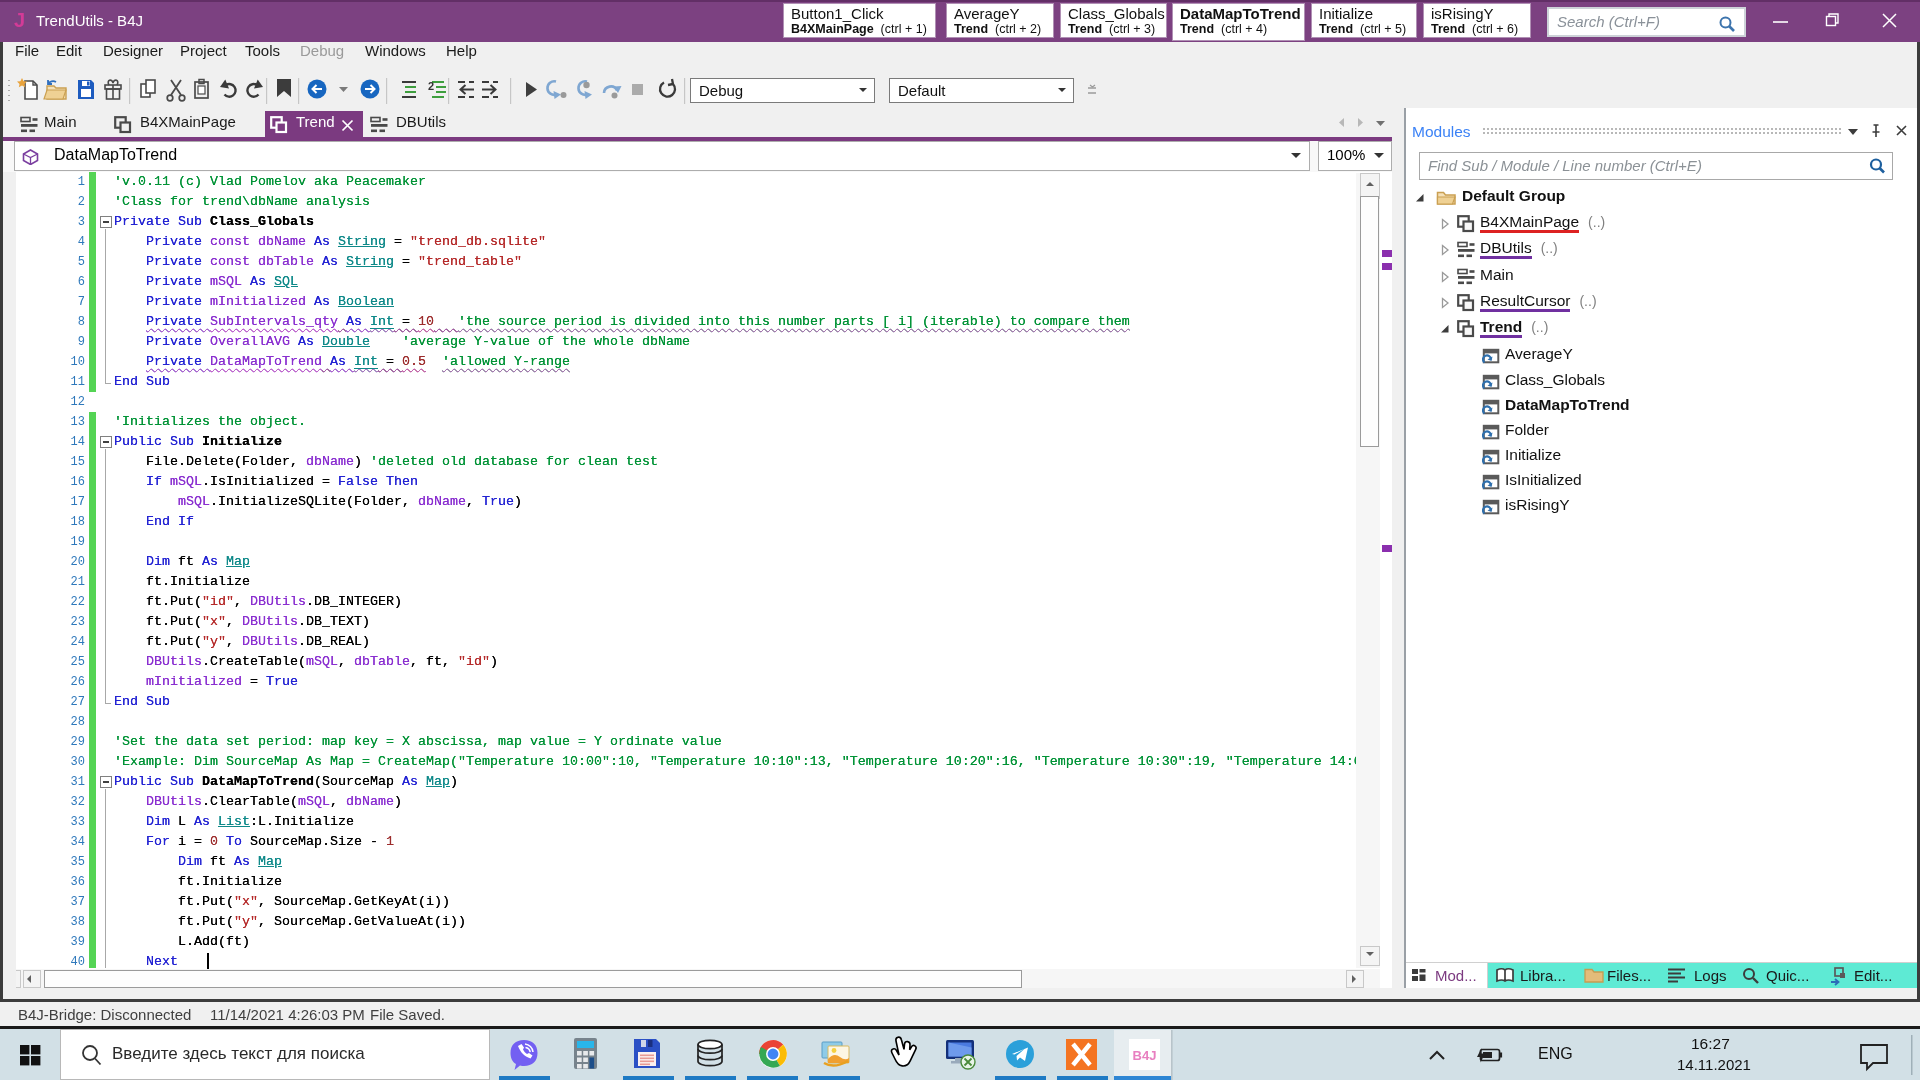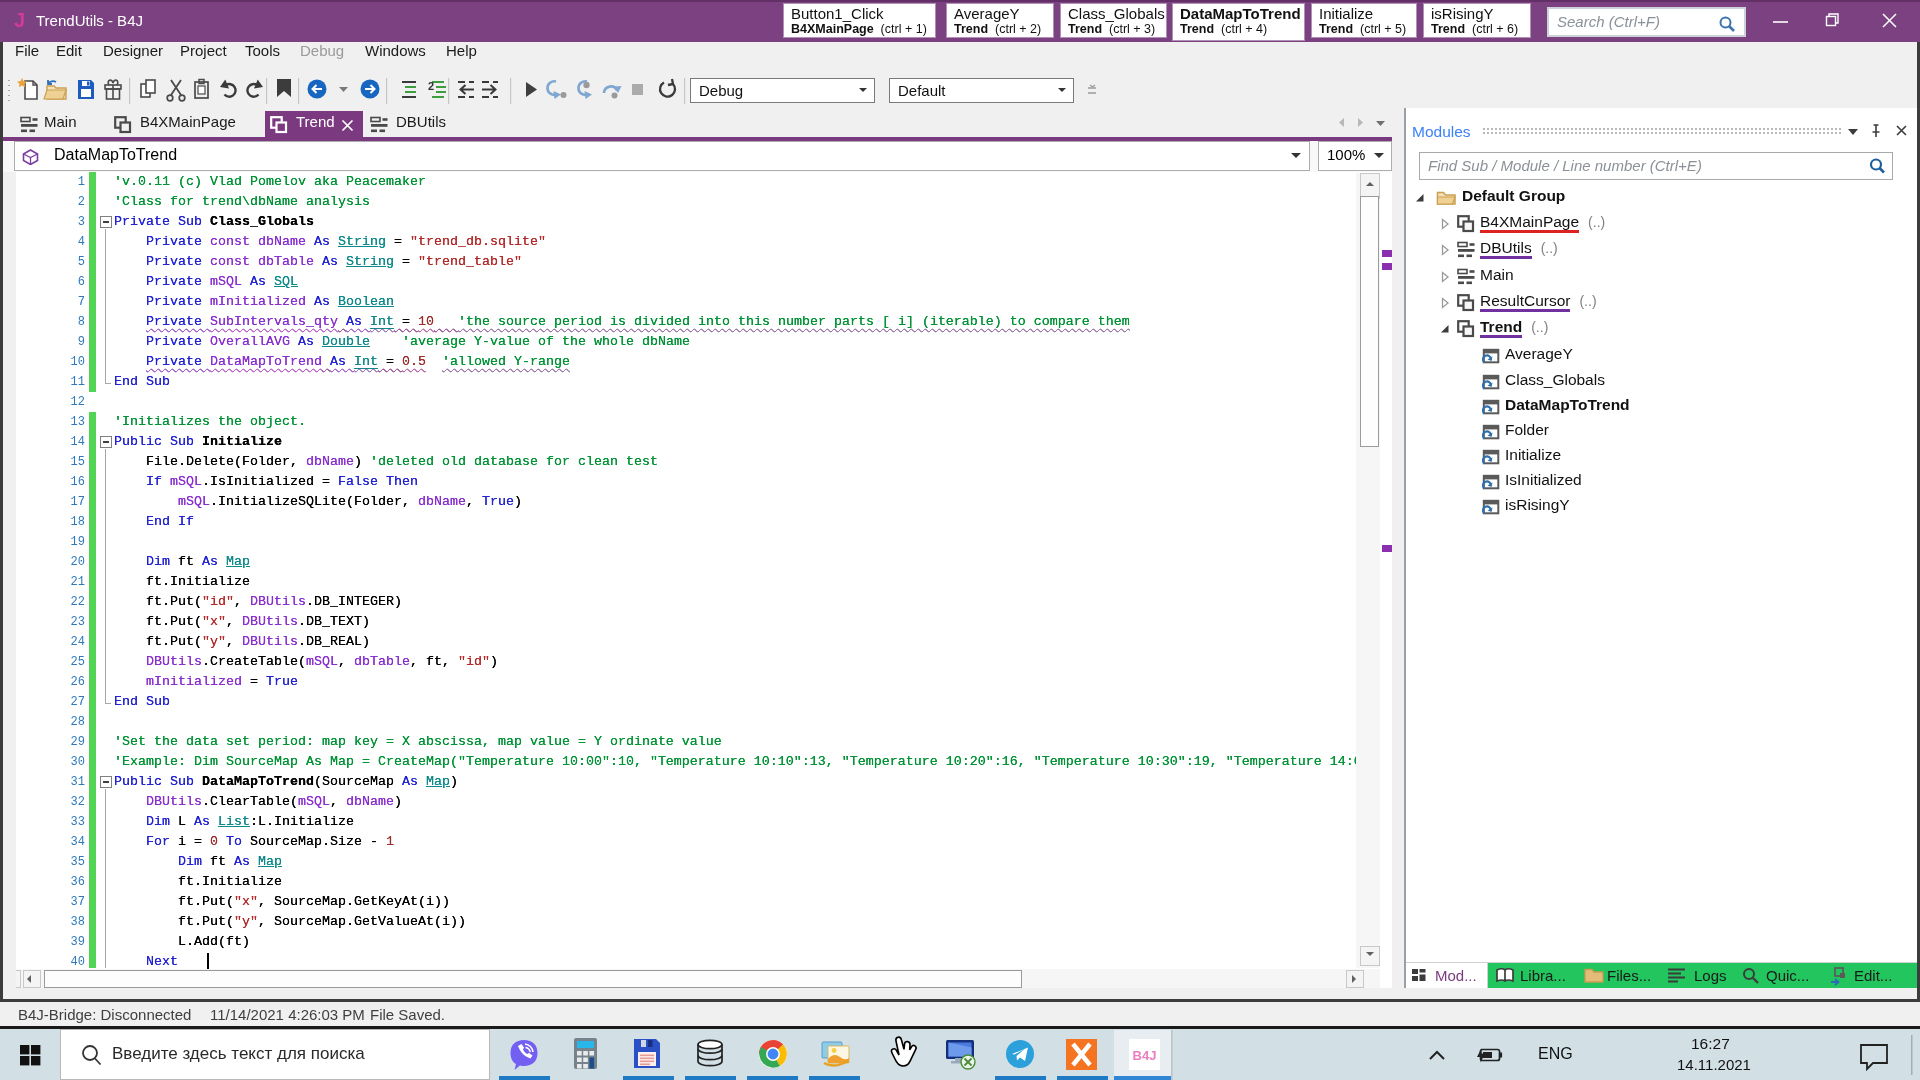--- a/index.html
+++ b/index.html
@@ -63,21 +63,21 @@
 #panel { position:absolute; left:1406px; top:108px; width:514px; height:892px; background:#fff; }
 #pborder { position:absolute; left:1404px; top:108px; width:2px; height:892px; background:#9aa0a6; }
 #phead { position:absolute; left:1406px; top:118px; width:514px; height:30px; background:#fff; }
 .hdots { position:absolute; left:1482px; top:127px; width:360px; height:7px;
   background-image:radial-gradient(#b8b8b8 1px, transparent 1.1px); background-size:4px 4px; }
 #findbox { position:absolute; left:1419px; top:152px; width:474px; height:28px; background:#fff; border:1px solid #a8a8a8; }
 #findbox span { position:absolute; left:8px; top:4px; font-style:italic; font-size:15px; color:#8b9196; }
 .trow { position:absolute; font-size:15.5px; color:#111; white-space:nowrap; }
 .trow .dd { color:#808080; margin-left:9px; font-size:14px; }
 
-#ptabs { position:absolute; left:1406px; top:962px; width:514px; height:28px; background:#22c55e; border-top:1px solid #d0d0d0; }
+#ptabs { position:absolute; left:1406px; top:962px; width:514px; height:28px; background:#5eead4; border-top:1px solid #d0d0d0; }
 #ptabs .pt { position:absolute; top:4px; font-size:15px; color:#1a1a1a; }
 #modtab { position:absolute; left:0px; top:0px; width:82px; height:28px; background:#fff; border-right:1px solid #d0d0d0; }
 
 #graygap { position:absolute; left:3px; top:988px; width:1914px; height:11px; background:#f0f0f0; }
 #darkline { position:absolute; left:0px; top:999px; width:1920px; height:3px; background:#3c3c3c; }
 #status { position:absolute; left:0; top:1002px; width:1920px; height:24px; background:#f0f0f0; font-size:15px; color:#3f3f3f; }
 #botline { position:absolute; left:0; top:1026px; width:1920px; height:3px; background:#1a1a1a; }
 
 #lborder { position:absolute; left:0; top:42px; width:3px; height:960px; background:#3c3c3c; }
 #rborder { position:absolute; left:1917px; top:42px; width:3px; height:960px; background:#3c3c3c; }

